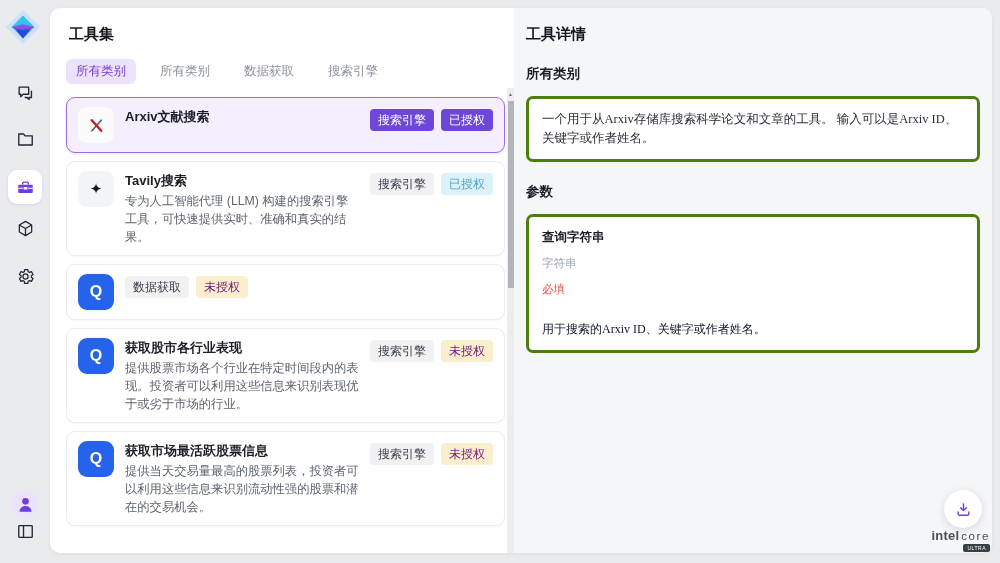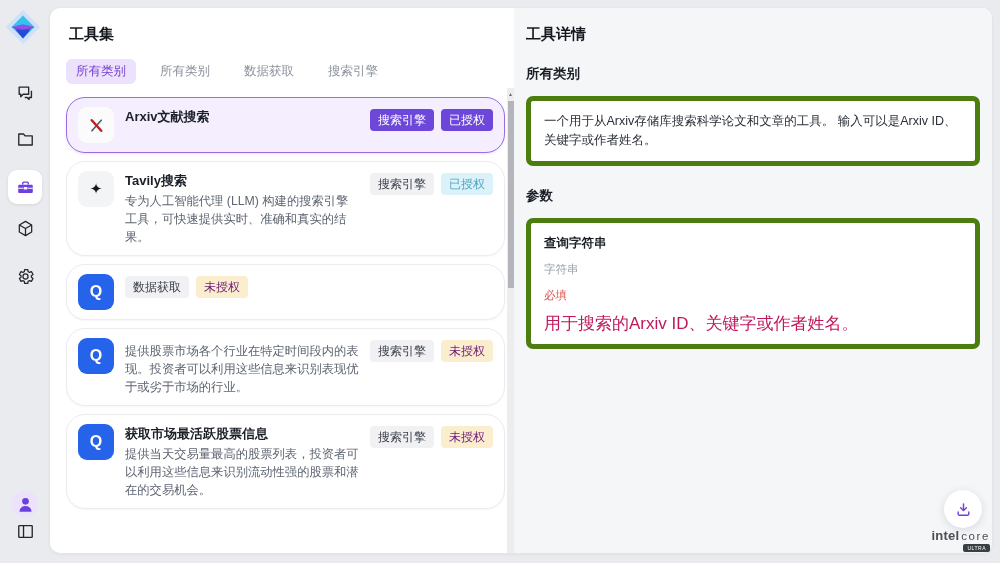--- a/index.html
+++ b/index.html
@@ -22,21 +22,21 @@
     background:#ffffff; border-radius:10px; display:flex; overflow:hidden;
     box-shadow:0 1px 4px rgba(30,30,50,.06); }
   
   .toolset { width:464px; position:relative; display:flex; flex-direction:column; }
   .toolset-header { padding:17px 0 0 19px; }
   .toolset-title { font-size:15px; font-weight:bold; color:#15181e; }
   .tabs { display:flex; gap:14px; margin:15px 0 0 16px; }
   .tab { font-size:12.5px; color:#8b919c; padding:4px 10px; border-radius:6px; cursor:pointer; white-space:nowrap; }
   .tab.active { background:#ece2fb; color:#7a3fd4; }
   .tool-list { margin-top:13px; padding:0 9px 0 16px; display:flex; flex-direction:column; gap:8px; overflow:hidden; flex:1; }
-  .tool-card { display:flex; gap:11px; padding:9px 11px; border:1px solid #ececf0; border-radius:19px;
+  .tool-card { display:flex; gap:11px; padding:9px 11px; border:1px solid #ececf0; border-radius:9px;
     background:#fff; box-shadow:0 1px 2px rgba(30,30,60,.04); cursor:pointer; align-items:flex-start; }
   .tool-card.selected { background:#f5eefe; border:1px solid #9a6ce2; box-shadow:0 1px 3px rgba(120,70,220,.15); }
   .tool-icon { width:36px; height:36px; border-radius:9px; background:#f3f4f6; flex:none;
     display:flex; align-items:center; justify-content:center; font-size:15px; overflow:hidden; }
   .tool-icon.blue { background:#2563eb; color:#fff; font-weight:bold; font-size:16px; }
   .tool-icon.white { background:#fbfbfc; }
   .tool-body { flex:1; min-width:0; padding-top:1px; }
   .tool-name { font-size:13px; font-weight:bold; color:#1b1f27; line-height:17px; }
   .tool-desc { font-size:12.3px; color:#5d6570; line-height:18px; margin-top:3px; }
   .tool-badges { display:flex; gap:7px; flex:none; padding-top:2px; }
@@ -46,27 +46,27 @@
   .badge.cyan   { background:#dcf2fa; color:#54a4c2; }
   .badge.yellow { background:#faeecf; color:#701a75; }
   
   .scrollbar { position:absolute; right:0; top:80px; bottom:0; width:7px; background:#ededf0; }
   .scroll-arrow { position:absolute; top:3px; left:0; width:7px; text-align:center; font-size:5px; color:#6a6d72; }
   .scroll-thumb { position:absolute; top:13px; left:0.5px; width:6px; height:187px; background:#b4b5ba; }
   
   .details { flex:1; background:#f5f6f8; padding:17px 12px 0 12px; }
   .details-title { font-size:15px; font-weight:bold; color:#15181e; }
   .section-heading { font-size:13.5px; font-weight:bold; color:#1b1f27; margin-top:21px; }
-  .detail-card { background:#ffffff; border-radius:7px; border:5px solid #4d7c0f;
-    padding:11px 13px; margin-top:13px; font-size:12.5px; color:#2a2f38; line-height:19px; }
+  .detail-card { background:#ffffff; border-radius:7px; border:3px solid #4d7c0f;
+    padding:11px 13px; margin-top:13px; font-size:12.5px; color:#2a2f38; line-height:19px;font-family:Liberation Serif, serif; }
   .param-head { display:flex; align-items:baseline; gap:7px;flex-direction:column; }
   .param-name { font-size:12.5px; font-weight:bold; color:#1b1f27; }
   .param-type { font-size:11.5px; color:#9aa2ad;text-align:center; }
   .param-required { font-size:11.5px; color:#e0544e; }
-  .param-desc { font-size:17px; color:#be185d; margin-top:9px; }
+  .param-desc { font-size:12px; color:#0f172a; margin-top:21px; }
   
   .fab { position:absolute; right:18px; bottom:35px; width:38px; height:38px; border-radius:50%;
     background:#ffffff; box-shadow:0 2px 8px rgba(40,40,70,.14); display:flex; align-items:center;
     justify-content:center; cursor:pointer; }
   .brand { position:absolute; right:10px; bottom:11px; display:flex; flex-direction:column; align-items:flex-end; }
   .brand-row { display:flex; align-items:baseline; gap:2px; color:#4b4f55; }
   .brand-intel { font-size:13px; font-weight:bold; letter-spacing:0.2px; }
   .brand-core { font-size:11.5px; letter-spacing:1.6px; }
   .brand-ultra { background:#3a3f45; color:#fff; font-size:5px; letter-spacing:0.5px;
     padding:1px 4px; border-radius:2px; margin-top:1px; }
@@ -179,20 +179,21 @@
     <div class="tool-badges">
       <span class="badge gray">数据获取</span>
       <span class="badge yellow">未授权</span>
     </div>
   </div>
         <div class="tool-card">
     <div class="tool-icon blue">
             <span style="font-weight:bold;">Q</span>
           </div>
     <div class="tool-body">
+      <div class="tool-name">获取股市各行业表现</div>
       <div class="tool-desc">提供股票市场各个行业在特定时间段内的表现。投资者可以利用这些信息来识别表现优于或劣于市场的行业。</div>
     </div>
     <div class="tool-badges">
       <span class="badge gray">搜索引擎</span>
       <span class="badge yellow">未授权</span>
     </div>
   </div>
         <div class="tool-card">
     <div class="tool-icon blue">
             <span style="font-weight:bold;">Q</span>

